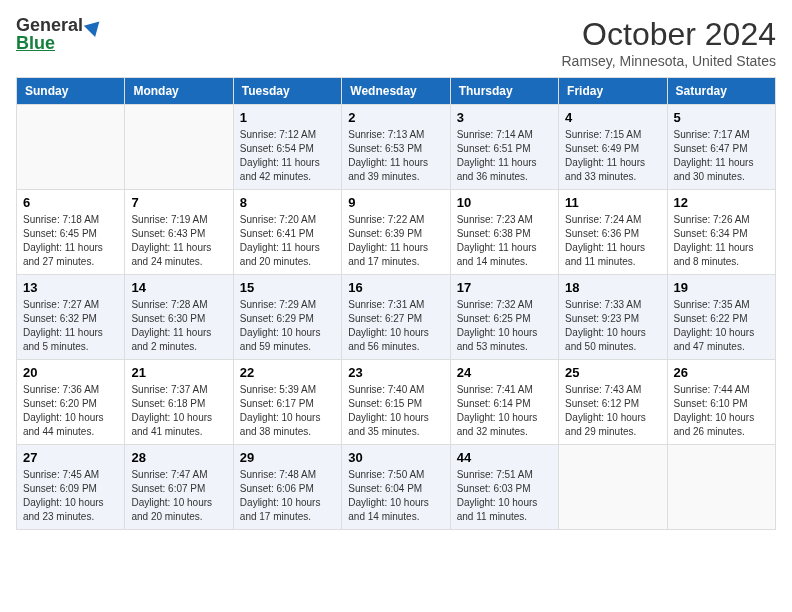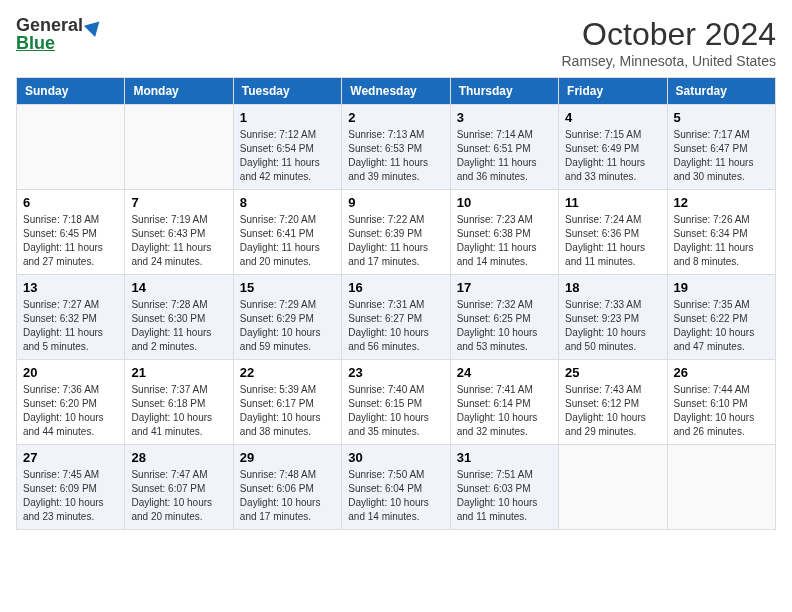--- a/index.html
+++ b/index.html
@@ -323,21 +323,21 @@
 Sunset: 6:06 PM
 Daylight: 10 hours and 17 minutes.</div>
         </td>
         <td>
           <span class="day-num">30</span>
           <div class="day-detail">Sunrise: 7:50 AM
 Sunset: 6:04 PM
 Daylight: 10 hours and 14 minutes.</div>
         </td>
         <td>
-          <span class="day-num">31</span>
+          <span class="day-num">44</span>
           <div class="day-detail">Sunrise: 7:51 AM
 Sunset: 6:03 PM
 Daylight: 10 hours and 11 minutes.</div>
         </td>
         <td class="empty"></td>
         <td class="empty"></td>
       </tr>
     </tbody>
 </table>
 

